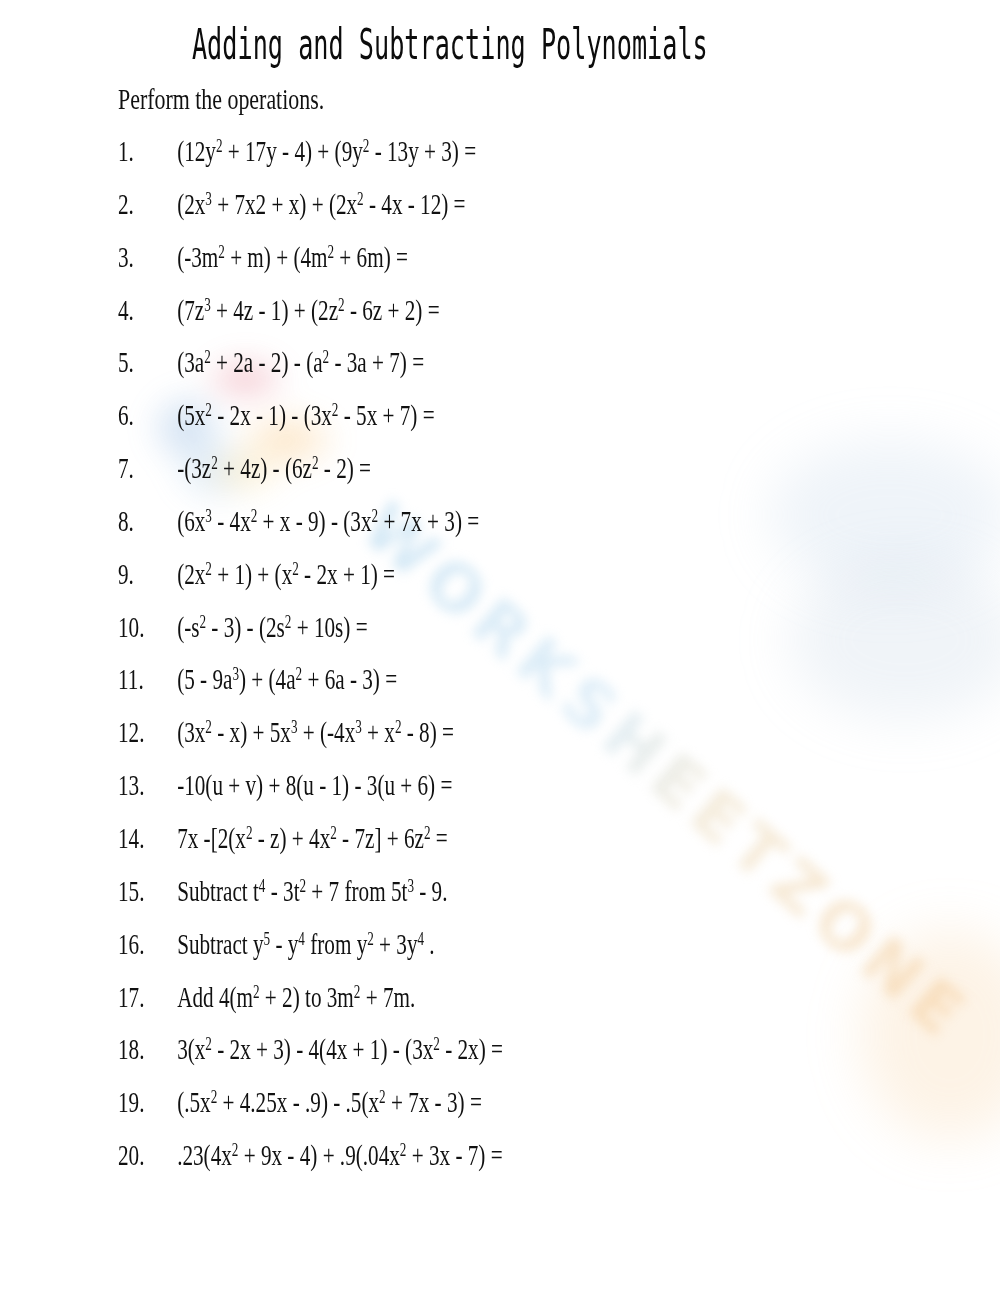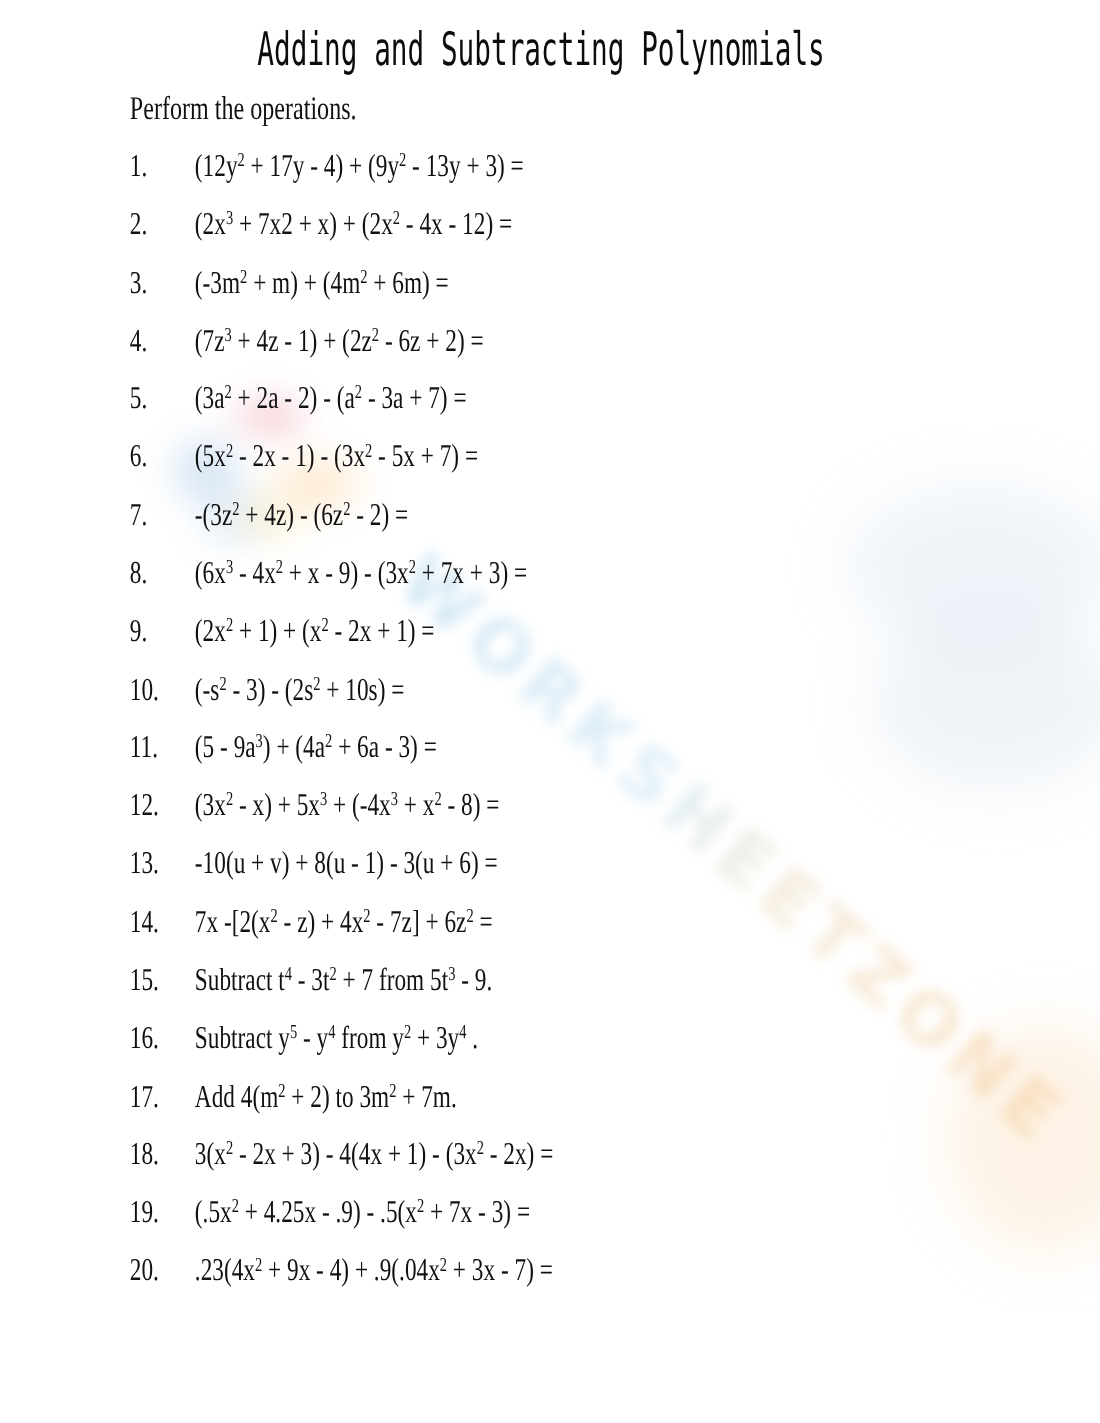--- a/index.html
+++ b/index.html
@@ -40,21 +40,21 @@
   .wm-wash { position:absolute; border-radius:50%; filter:blur(26px); }
   .wash-blue1  { left:770px; top:440px; width:240px; height:150px; background:rgba(184,204,226,0.22); }
   .wash-blue2  { left:790px; top:560px; width:230px; height:160px; background:rgba(178,198,222,0.20); }
   .wash-orange { left:860px; top:930px; width:180px; height:210px; background:rgba(248,200,140,0.22); }
 
   
   .content { position:absolute; inset:0; z-index:1; }
 
   .title-wrap {
     position:absolute; left:0; top:20px; width:900px;
-    display:flex; justify-content:center;padding-left:42px;
+    display:flex; justify-content:center;
   }
   .worksheet-title {
     font-family:"DejaVu Sans Mono", monospace;
     font-size:42px; font-weight:normal; letter-spacing:0px;
     color:#0c0c0c; white-space:nowrap;
     transform:scaleX(0.60); transform-origin:center top;
   }
   .instruction {
     position:absolute; left:118px; top:82px;
     font-size:30px; white-space:nowrap;

